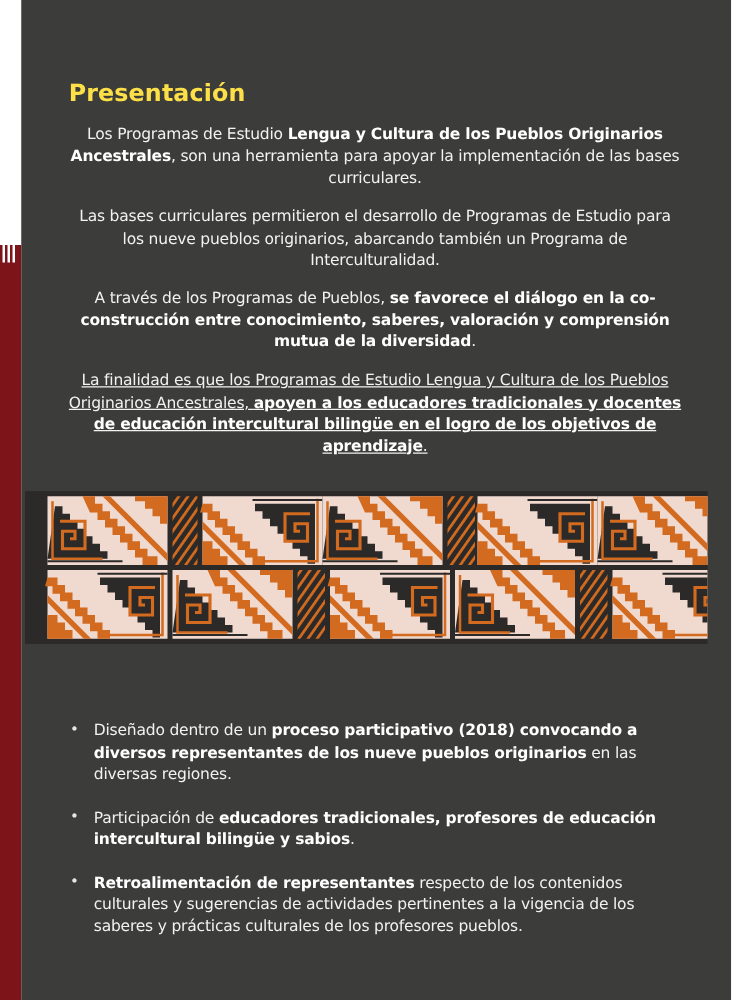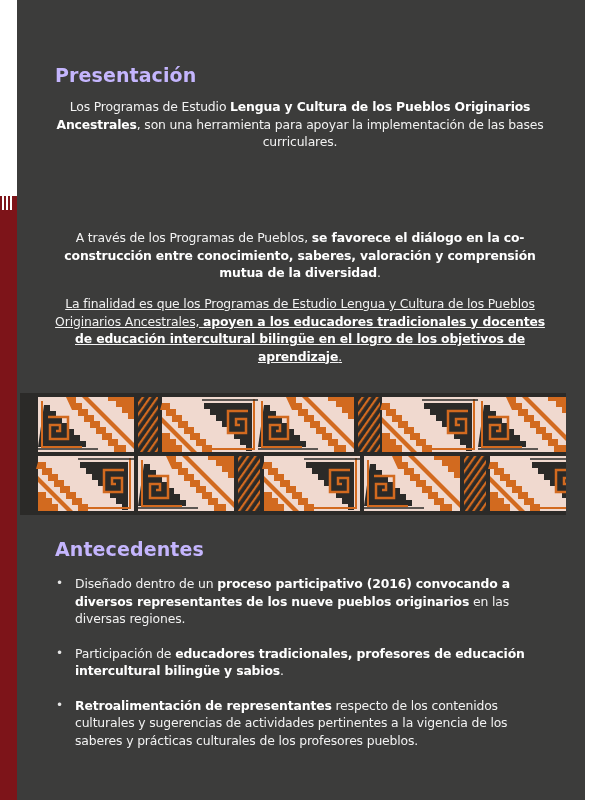--- a/index.html
+++ b/index.html
@@ -22,21 +22,21 @@
     position:absolute; left:17px; top:0; width:568px; height:800px;
     background:#3c3c3b;
     color:#ffffff;
   }
   .right-edge {
     position:absolute; left:585px; top:0; width:15px; height:800px; background:#ffffff;
   }
   h2 {
     position:absolute; left:38px; margin:0;
     font-size:19px; font-weight:bold; letter-spacing:0.1px;
-    color:#c4b5fd;
+    color:#fde047;
   }
   .para {
     position:absolute; left:38px; width:490px; margin:0;
     font-size:12.4px; line-height:17.5px; color:#f2f2f2;
     letter-spacing:-0.15px;
     text-align:center;
   }
   .para b { color:#ffffff; font-weight:bold; }
   .bullets { position:absolute; left:38px; width:500px; margin:0; padding:0; list-style:none; }
   .bullets li {
@@ -62,20 +62,23 @@
 </div>
 
 <div class="panel">
 
   <h2 style="top:64px;">Presentación</h2>
 
   <p class="para" style="top:98px;">
     <span>Los Programas de Estudio </span><b>Lengua y Cultura de los Pueblos Originarios Ancestrales</b><span>, son una herramienta para apoyar la implementación de las bases curriculares.</span>
   </p>
 
+  <p class="para" style="top:164px;">
+    <span>Las bases curriculares permitieron el desarrollo de Programas de Estudio para los nueve pueblos originarios, abarcando también un Programa de Interculturalidad.</span>
+  </p>
 
   <p class="para" style="top:229px;">
     <span>A través de los Programas de Pueblos, </span><b>se favorece el diálogo en la co-construcción entre conocimiento, saberes, valoración y comprensión mutua de la diversidad</b><span>.</span>
   </p>
 
   <p class="para" style="top:295px;text-decoration:underline;">
     <span>La finalidad es que los Programas de Estudio Lengua y Cultura de los Pueblos Originarios Ancestrales, </span><b>apoyen a los educadores tradicionales y docentes de educación intercultural bilingüe en el logro de los objetivos de aprendizaje</b><span>.</span>
   </p>
 
   <div class="band">
@@ -125,26 +128,25 @@
       <use href="#tileB" x="18" y="63"></use>
       <use href="#tileA" x="118" y="63"></use>
       <rect x="218" y="63" width="22" height="55" fill="url(#hatch)"></rect>
       <use href="#tileB" x="244" y="63"></use>
       <use href="#tileA" x="344" y="63"></use>
       <rect x="444" y="63" width="22" height="55" fill="url(#hatch)"></rect>
       <use href="#tileB" x="470" y="63"></use>
     </svg>
   </div>
 
-  <h2 style="top:538px;">Antecedentes</h2>
 
   <ul class="bullets" style="top:575px;">
     <li style="margin-bottom:17px;">
       <span class="dot">•</span>
-      <span>Diseñado dentro de un </span><b>proceso participativo (2016) convocando a diversos representantes de los nueve pueblos originarios</b><span> en las diversas regiones.</span>
+      <span>Diseñado dentro de un </span><b>proceso participativo (2018) convocando a diversos representantes de los nueve pueblos originarios</b><span> en las diversas regiones.</span>
     </li>
     <li style="margin-bottom:17px;">
       <span class="dot">•</span>
       <span>Participación de </span><b>educadores tradicionales, profesores de educación intercultural bilingüe y sabios</b><span>.</span>
     </li>
     <li>
       <span class="dot">•</span>
       <b>Retroalimentación de representantes</b><span> respecto de los contenidos culturales y sugerencias de actividades pertinentes a la vigencia de los saberes y prácticas culturales de los profesores pueblos.</span>
     </li>
   </ul>

